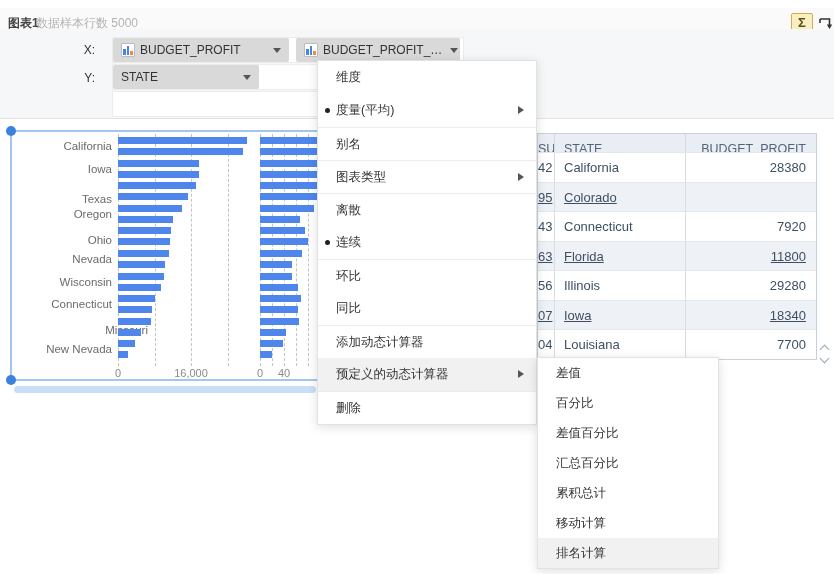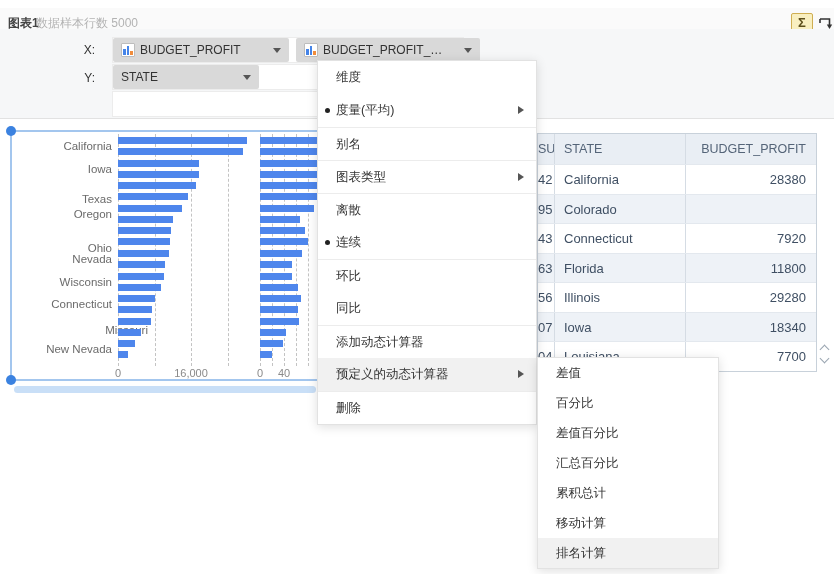--- a/index.html
+++ b/index.html
@@ -43,22 +43,22 @@
   .selection-box { position:absolute; left:10px; top:130px; width:508px; height:251px;
                    border:2px solid #a3c6ee; z-index:3; pointer-events:none; }
   .handle { position:absolute; width:10px; height:10px; border-radius:50%; background:#3b82e0; pointer-events:auto; cursor:pointer;}
   .hscroll { position:absolute; left:14px; top:386px; width:302px; height:7px;
              background:#c9dff7; border-radius:3.5px; z-index:2; cursor:pointer; }
 
   
   .data-table { position:absolute; left:537px; top:133px; width:280px; z-index:2;
                 border:1px solid #c8d1da; background:#fff; font-size:13px; color:#3f4f63; }
   .t-row { display:flex; height:29.5px; border-top:1px solid #e3e8ee; }
-  .t-row.head { height:30px; background:#e9eef4; border-top:none; font-size:12.5px; color:#546478; }
-  .t-row.alt { background:#eef2f7; }
+  .t-row.head { height:18px; background:#e9eef4; border-top:none; font-size:12.5px; color:#546478; }
+  .t-row.alt { background:#eef2f7;text-decoration:underline; }
   .t-c0 { width:17px;  overflow:hidden; text-align:right; padding:7px 2px 0 0; border-right:1px solid #d5dce4; white-space:nowrap;}
   .t-c1 { width:131px; text-align:left;  padding:7px 0 0 9px; border-right:1px solid #d5dce4; overflow:hidden; white-space:nowrap;}
   .t-c2 { width:129px; text-align:right; padding:7px 9px 0 0; overflow:hidden; white-space:nowrap;}
   .t-row.head .t-c0, .t-row.head .t-c1, .t-row.head .t-c2 { padding-top:8px; }
 
   .scroll-chevrons { position:absolute; left:819px; top:343px; width:12px; height:26px; z-index:2; }
   .chev { position:absolute; left:2px; width:7px; height:7px; border-right:1.5px solid #9aa5b1; border-bottom:1.5px solid #9aa5b1; cursor:pointer;}
   .chev.up   { top:3px;  transform:rotate(-135deg); }
   .chev.down { top:12px; transform:rotate(45deg); }
 
@@ -105,21 +105,21 @@
 
     <div class="pill" style="left:113px; top:9px; width:176px;">
       <span class="field-icon">
           <i class="b1"></i>
           <i class="b2"></i>
           <i class="b3"></i>
         </span>
       <span class="pill-label">BUDGET_PROFIT</span>
       <span class="caret"></span>
     </div>
-    <div class="pill" style="left:296px; top:9px; width:184px;">
+    <div class="pill" style="left:296px; top:9px; width:164px;">
       <span class="field-icon">
           <i class="b1"></i>
           <i class="b2"></i>
           <i class="b3"></i>
         </span>
       <span class="pill-label">BUDGET_PROFIT_…</span>
       <span class="caret"></span>
     </div>
     <div class="pill" style="left:113px; top:36px; width:146px;">
       <span class="pill-label">STATE</span>
@@ -153,21 +153,21 @@
       <div class="cat-label" style="top: 63px;">Texas</div>
       <div class="bar" style="left: 108px; top: 52.2px; width: 77.5625px;"></div>
       <div class="bar" style="left: 108px; top: 63.2px; width: 69.8062px;"></div>
       <div class="bar" style="left: 250px; top: 52.2px; width: 60px;"></div>
       <div class="bar" style="left: 250px; top: 63.2px; width: 58.2px;"></div>
       <div class="cat-label" style="top: 77.8px;">Oregon</div>
       <div class="bar" style="left: 108px; top: 74.8px; width: 63.875px;"></div>
       <div class="bar" style="left: 108px; top: 85.8px; width: 54.75px;"></div>
       <div class="bar" style="left: 250px; top: 74.8px; width: 54px;"></div>
       <div class="bar" style="left: 250px; top: 85.8px; width: 39.6px;"></div>
-      <div class="cat-label" style="top: 112px; padding-left: 36px;">Ohio</div>
+      <div class="cat-label" style="top: 104px; padding-left: 36px;">Ohio</div>
       <div class="bar" style="left: 108px; top: 97.4px; width: 52.925px;"></div>
       <div class="bar" style="left: 108px; top: 108.4px; width: 52.0125px;"></div>
       <div class="bar" style="left: 250px; top: 97.4px; width: 45px;"></div>
       <div class="bar" style="left: 250px; top: 108.4px; width: 48px;"></div>
       <div class="cat-label" style="top: 123px;">Nevada</div>
       <div class="bar" style="left: 108px; top: 120px; width: 50.6437px;"></div>
       <div class="bar" style="left: 108px; top: 131px; width: 46.9937px;"></div>
       <div class="bar" style="left: 250px; top: 120px; width: 42px;"></div>
       <div class="bar" style="left: 250px; top: 131px; width: 32.4px;"></div>
       <div class="cat-label" style="top: 145.6px;">Wisconsin</div>

